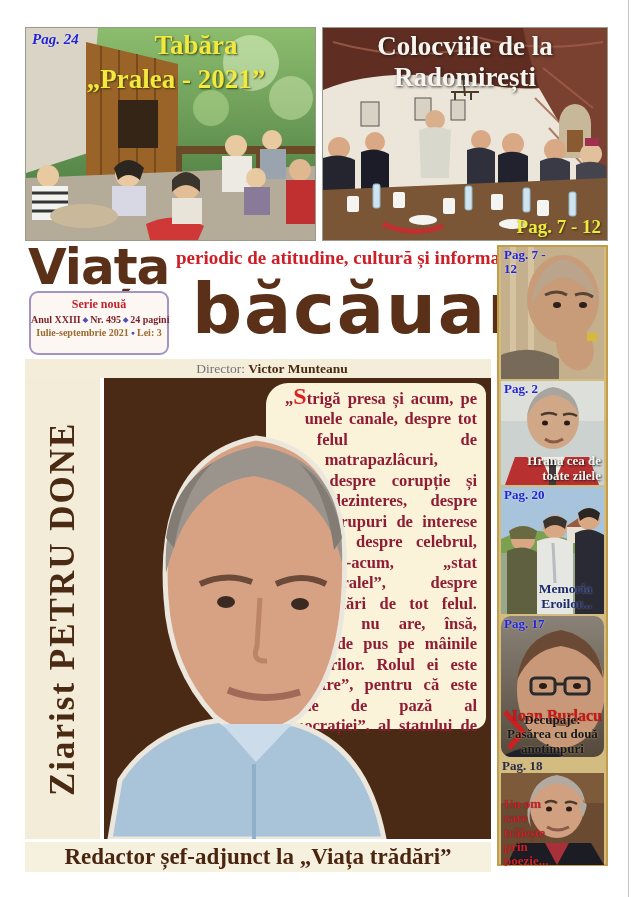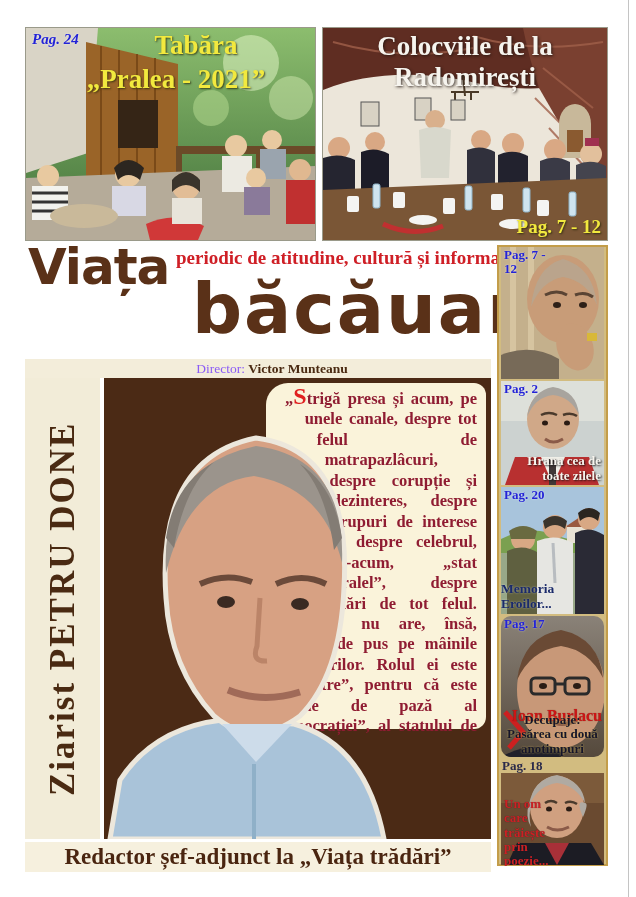--- a/index.html
+++ b/index.html
@@ -25,21 +25,21 @@
   #mast-bacauana{left:172px;top:268px;font-size:70px;letter-spacing:2px;width:436px;text-align:center;}
   #tagline{left:176px;top:247px;width:452px;font-size:19px;font-weight:bold;color:#cf1f26;}
   #info-box{left:29px;top:291px;width:140px;height:64px;border:2px solid #a394c4;border-radius:9px;
             background:#fdf7f3;text-align:center;box-sizing:border-box;padding-top:4px;}
   #info-box .l1{font-size:12px;font-weight:bold;color:#c41e28;}
   #info-box .l2{font-size:10px;font-weight:bold;color:#7a1f28;margin-top:2px;white-space:nowrap;}
   #info-box .l3{font-size:10px;font-weight:bold;color:#9a6b2f;margin-top:2px;white-space:nowrap;}
   .sep-diamond{color:#5050b8;font-size:7px;vertical-align:1px;padding:0 2px;}
   #director-strip{left:25px;top:359px;width:466px;height:19px;background:#f3edda;
                   text-align:center;font-size:13.5px;line-height:19px;}
-  #director-strip .dlabel{color:#8b5cf6;margin-left:28px;}
+  #director-strip .dlabel{color:#737373;margin-left:28px;}
   #director-strip .dname{color:#4a2a12;font-weight:bold;}
 
   
   #vert-strip{left:25px;top:378px;width:75px;height:461px;background:#f2ecd8;}
   #vert-title{position:absolute;left:0;top:0;width:75px;height:461px;
               writing-mode:vertical-rl;transform:rotate(180deg);
               font-weight:bold;font-size:35px;color:#4a2a12;letter-spacing:2px;
               text-align:center;line-height:75px;}
   #brown-box{left:104px;top:378px;width:387px;height:461px;background:#4b2a15;}
   #quote-box{left:266px;top:383px;width:220px;height:346px;background:#faf3da;
@@ -62,21 +62,21 @@
           line-height:1.05;text-shadow:0 0 2px rgba(255,255,255,.6);}
   .sb-cap{position:absolute;font-weight:bold;line-height:1.1;}
   #sb1{top:0px;height:132px;}
   #sb2{top:134px;height:104px;}
   #sb3{top:240px;height:127px;}
   #sb4{top:369px;height:141px;border-radius:10px;}
   #sb5{top:512px;height:107px;}
   #sb1-cap{left:4px;bottom:3px;color:#7a2218;font-size:13px;width:80px;}
   #sb2-cap{right:3px;bottom:2px;color:#f6f4ee;font-size:13px;width:92px;text-align:right;
            text-shadow:1px 1px 2px rgba(20,20,20,.9);}
-  #sb3-cap{left:0;right:4px;bottom:2px;color:#1a2a6a;font-size:13.5px;text-align:left;
+  #sb3-cap{left:0;right:12px;bottom:2px;color:#1a2a6a;font-size:13.5px;text-align:right;
            text-shadow:0 0 2px rgba(255,255,255,.5);}
   #sb4-name{left:0;right:2px;bottom:32px;color:#cc1515;font-size:16px;text-align:right;
             text-shadow:0 0 1px rgba(60,0,0,.6);}
   #sb4-cap{left:0;right:0;bottom:1px;color:#15152a;font-size:13px;text-align:center;
            text-shadow:0 0 2px rgba(220,190,90,.8);}
   #sb5-pag{color:#2a2a4a;text-shadow:none;}
   #sb5-cap{left:3px;top:38px;color:#cc2222;font-size:13px;width:54px;
            text-shadow:0 0 1px rgba(0,0,60,.5);}
 
   #right-rule{left:628px;top:0;width:1px;height:897px;background:#c4c4c4;}
@@ -198,20 +198,25 @@
     </svg>
     <div class="abs white-title" style="left:10px;top:4px;width:264px;font-size:27px;">Colocviile de la</div>
     <div class="abs white-title" style="left:10px;top:35px;width:264px;font-size:27px;">Radomirești</div>
     <div class="abs yellow-title" style="right:6px;bottom:2px;font-size:19px;">Pag. 7 - 12</div>
   </div>
 
   <div class="abs mast-word" id="mast-viata">Viața</div>
   <div class="abs" id="tagline">periodic de atitudine, cultură și informație</div>
   <div class="abs mast-word" id="mast-bacauana">băcăuană</div>
 
+  <div class="abs" id="info-box">
+    <div class="l1">Serie nouă</div>
+    <div class="l2"><span>Anul XXIII</span><span class="sep-diamond">◆</span><span>Nr. 495</span><span class="sep-diamond">◆</span><span>24 pagini</span></div>
+    <div class="l3"><span>Iulie-septembrie 2021</span><span class="sep-diamond">●</span><span>Lei: 3</span></div>
+  </div>
 
   <div class="abs" id="director-strip">
     <span class="dlabel">Director:</span>
     <span class="dname">Victor Munteanu</span>
   </div>
 
   <div class="abs" id="vert-strip">
     <div id="vert-title">Ziarist PETRU DONE</div>
   </div>
 

